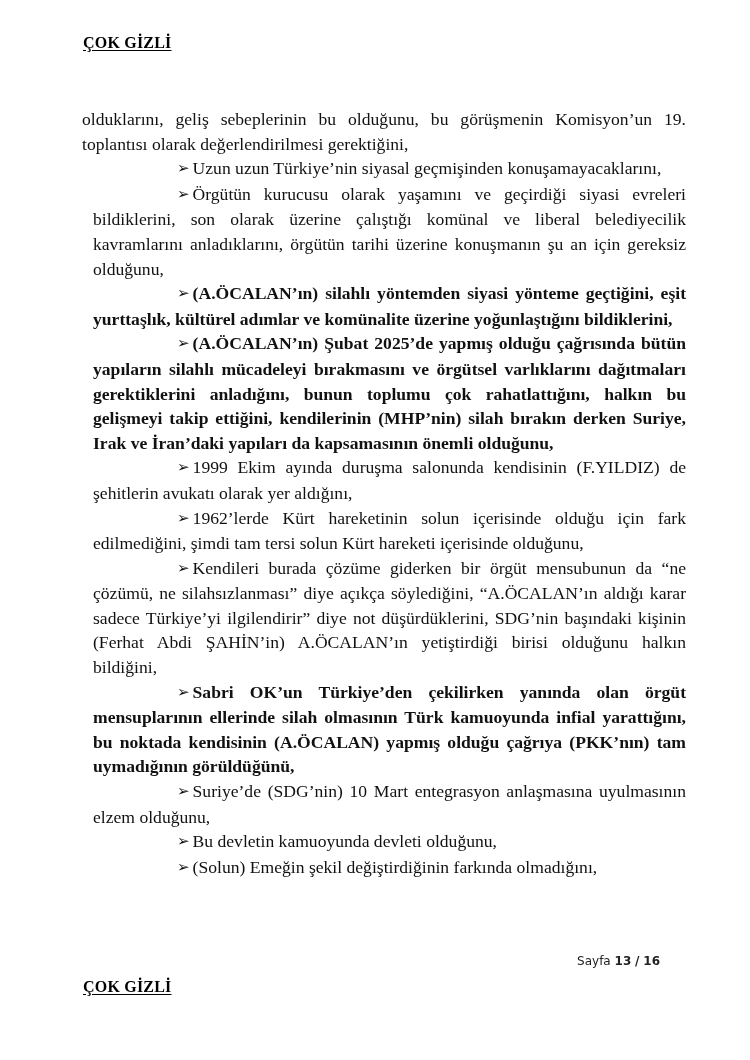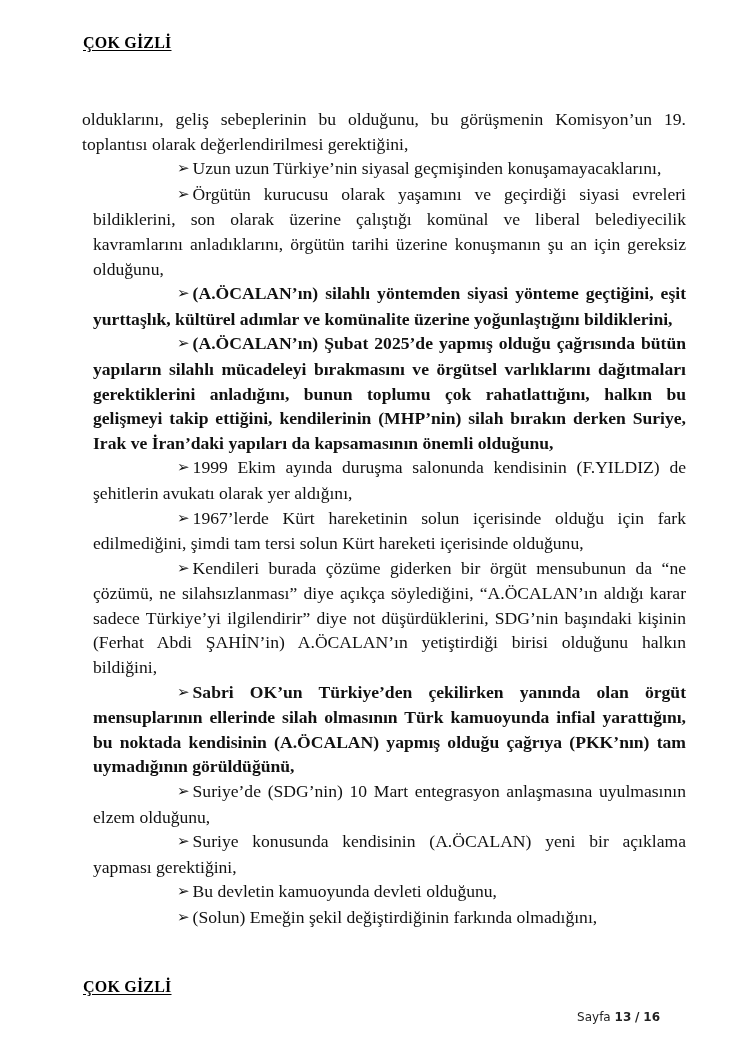--- a/index.html
+++ b/index.html
@@ -55,21 +55,21 @@
     .bullet {
       display: inline-block;
       font-size: 15px;
       margin-right: 3px;
       font-family: "DejaVu Sans", sans-serif;
       transform: translateY(-1px);
     }
     .page-number {
       position: absolute;
       right: 90px;
-      top: 1010px;
+      top: 954px;
       font-family: "DejaVu Sans", sans-serif;
       font-size: 12px;
       color: #222;
     }
     .page-number b { font-weight: bold; }
   </style>
 </head>
 <body>
 
 <div class="classification top">ÇOK GİZLİ</div>
@@ -87,33 +87,30 @@
   <p class="item bold">
     <span class="bullet">➢</span><span>(A.ÖCALAN’ın) silahlı yöntemden siyasi yönteme geçtiğini, eşit yurttaşlık, kültürel adımlar ve komünalite üzerine yoğunlaştığını bildiklerini,</span>
   </p>
   <p class="item bold">
     <span class="bullet">➢</span><span>(A.ÖCALAN’ın) Şubat 2025’de yapmış olduğu çağrısında bütün yapıların silahlı mücadeleyi bırakmasını ve örgütsel varlıklarını dağıtmaları gerektiklerini anladığını, bunun toplumu çok rahatlattığını, halkın bu gelişmeyi takip ettiğini, kendilerinin (MHP’nin) silah bırakın derken Suriye, Irak ve İran’daki yapıları da kapsamasının önemli olduğunu,</span>
   </p>
   <p class="item">
     <span class="bullet">➢</span><span>1999 Ekim ayında duruşma salonunda kendisinin (F.YILDIZ) de şehitlerin avukatı olarak yer aldığını,</span>
   </p>
   <p class="item">
-    <span class="bullet">➢</span><span>1967’lerde Kürt hareketinin solun içerisinde olduğu için fark edilmediğini, şimdi tam tersi solun Kürt hareketi içerisinde olduğunu,</span>
+    <span class="bullet">➢</span><span>1962’lerde Kürt hareketinin solun içerisinde olduğu için fark edilmediğini, şimdi tam tersi solun Kürt hareketi içerisinde olduğunu,</span>
   </p>
   <p class="item">
     <span class="bullet">➢</span><span>Kendileri burada çözüme giderken bir örgüt mensubunun da “ne çözümü, ne silahsızlanması” diye açıkça söylediğini, “A.ÖCALAN’ın aldığı karar sadece Türkiye’yi ilgilendirir” diye not düşürdüklerini, SDG’nin başındaki kişinin (Ferhat Abdi ŞAHİN’in) A.ÖCALAN’ın yetiştirdiği birisi olduğunu halkın bildiğini,</span>
   </p>
   <p class="item bold">
     <span class="bullet">➢</span><span>Sabri OK’un Türkiye’den çekilirken yanında olan örgüt mensuplarının ellerinde silah olmasının Türk kamuoyunda infial yarattığını, bu noktada kendisinin (A.ÖCALAN) yapmış olduğu çağrıya (PKK’nın) tam uymadığının görüldüğünü,</span>
   </p>
   <p class="item">
     <span class="bullet">➢</span><span>Suriye’de (SDG’nin) 10 Mart entegrasyon anlaşmasına uyulmasının elzem olduğunu,</span>
-  </p>
-  <p class="item">
-    <span class="bullet">➢</span><span>Suriye konusunda kendisinin (A.ÖCALAN) yeni bir açıklama yapması gerektiğini,</span>
   </p>
   <p class="item">
     <span class="bullet">➢</span><span>Bu devletin kamuoyunda devleti olduğunu,</span>
   </p>
   <p class="item">
     <span class="bullet">➢</span><span>(Solun) Emeğin şekil değiştirdiğinin farkında olmadığını,</span>
   </p>
 </div>
 
 <div class="page-number">

